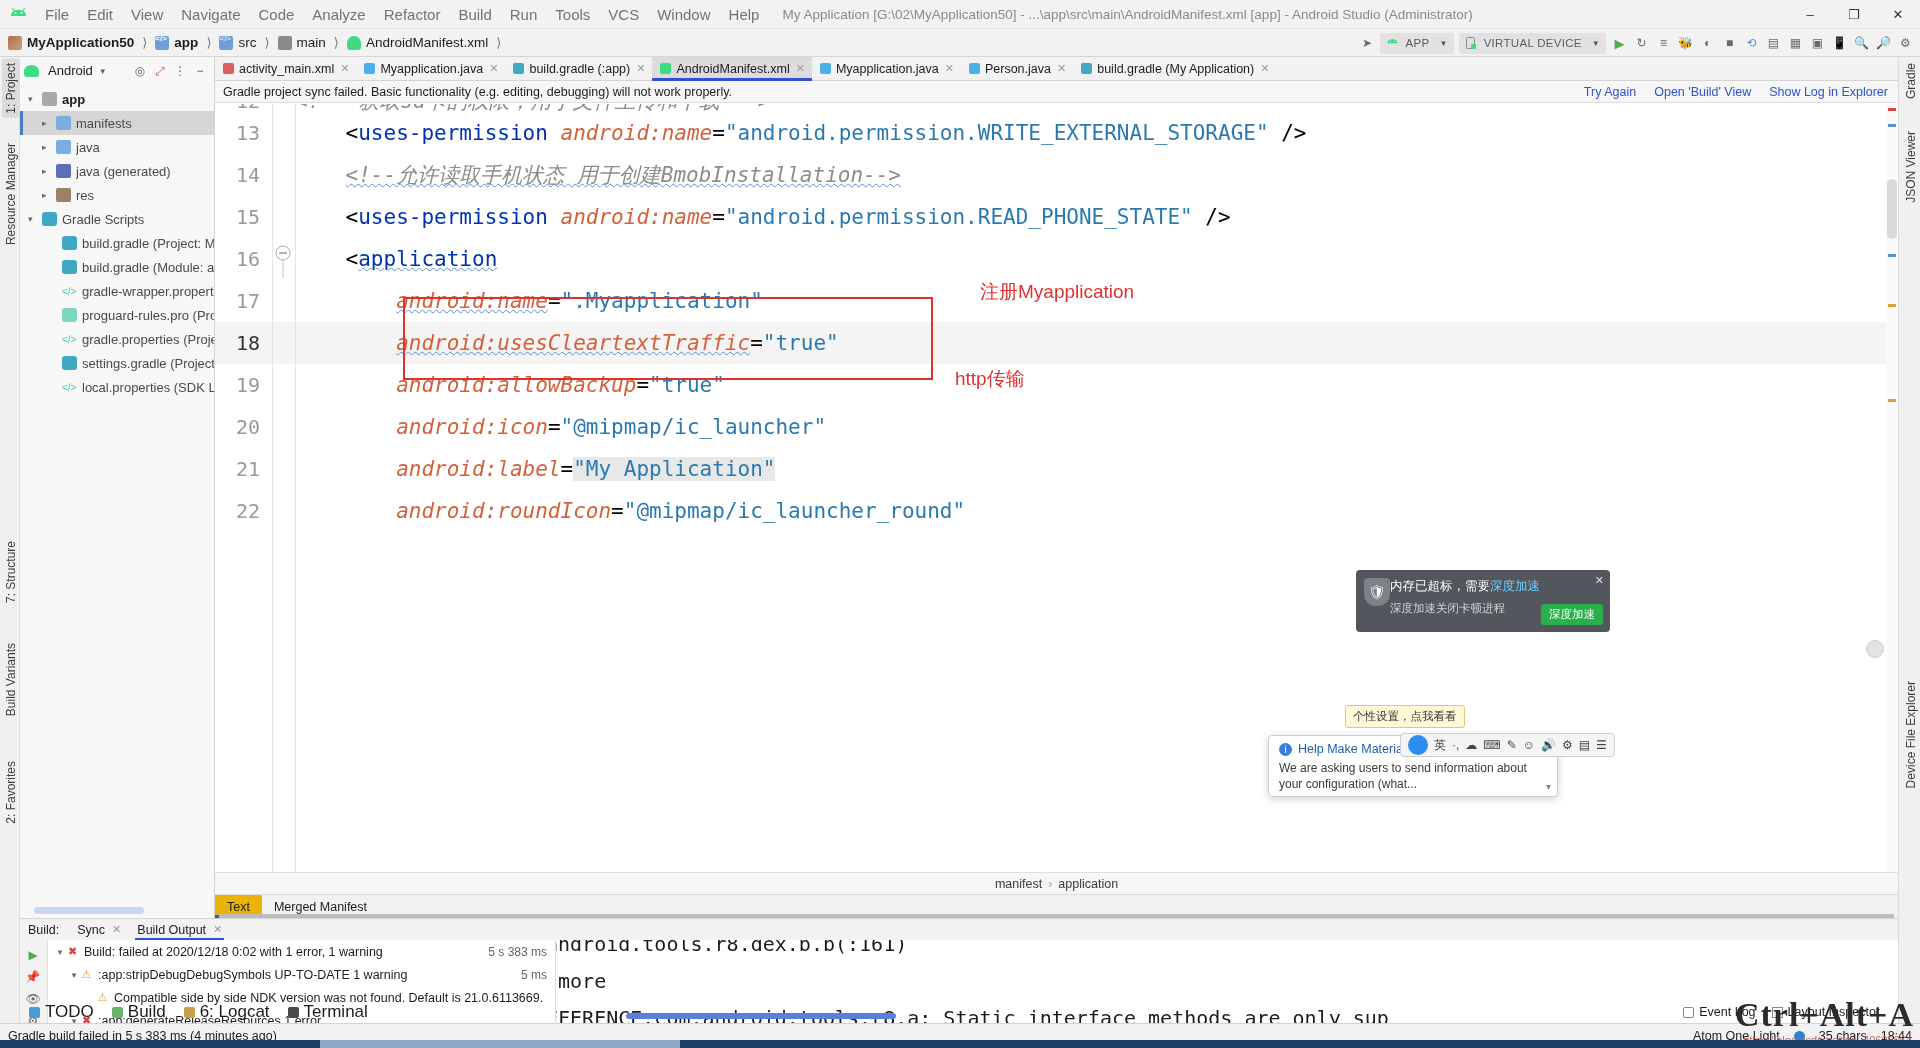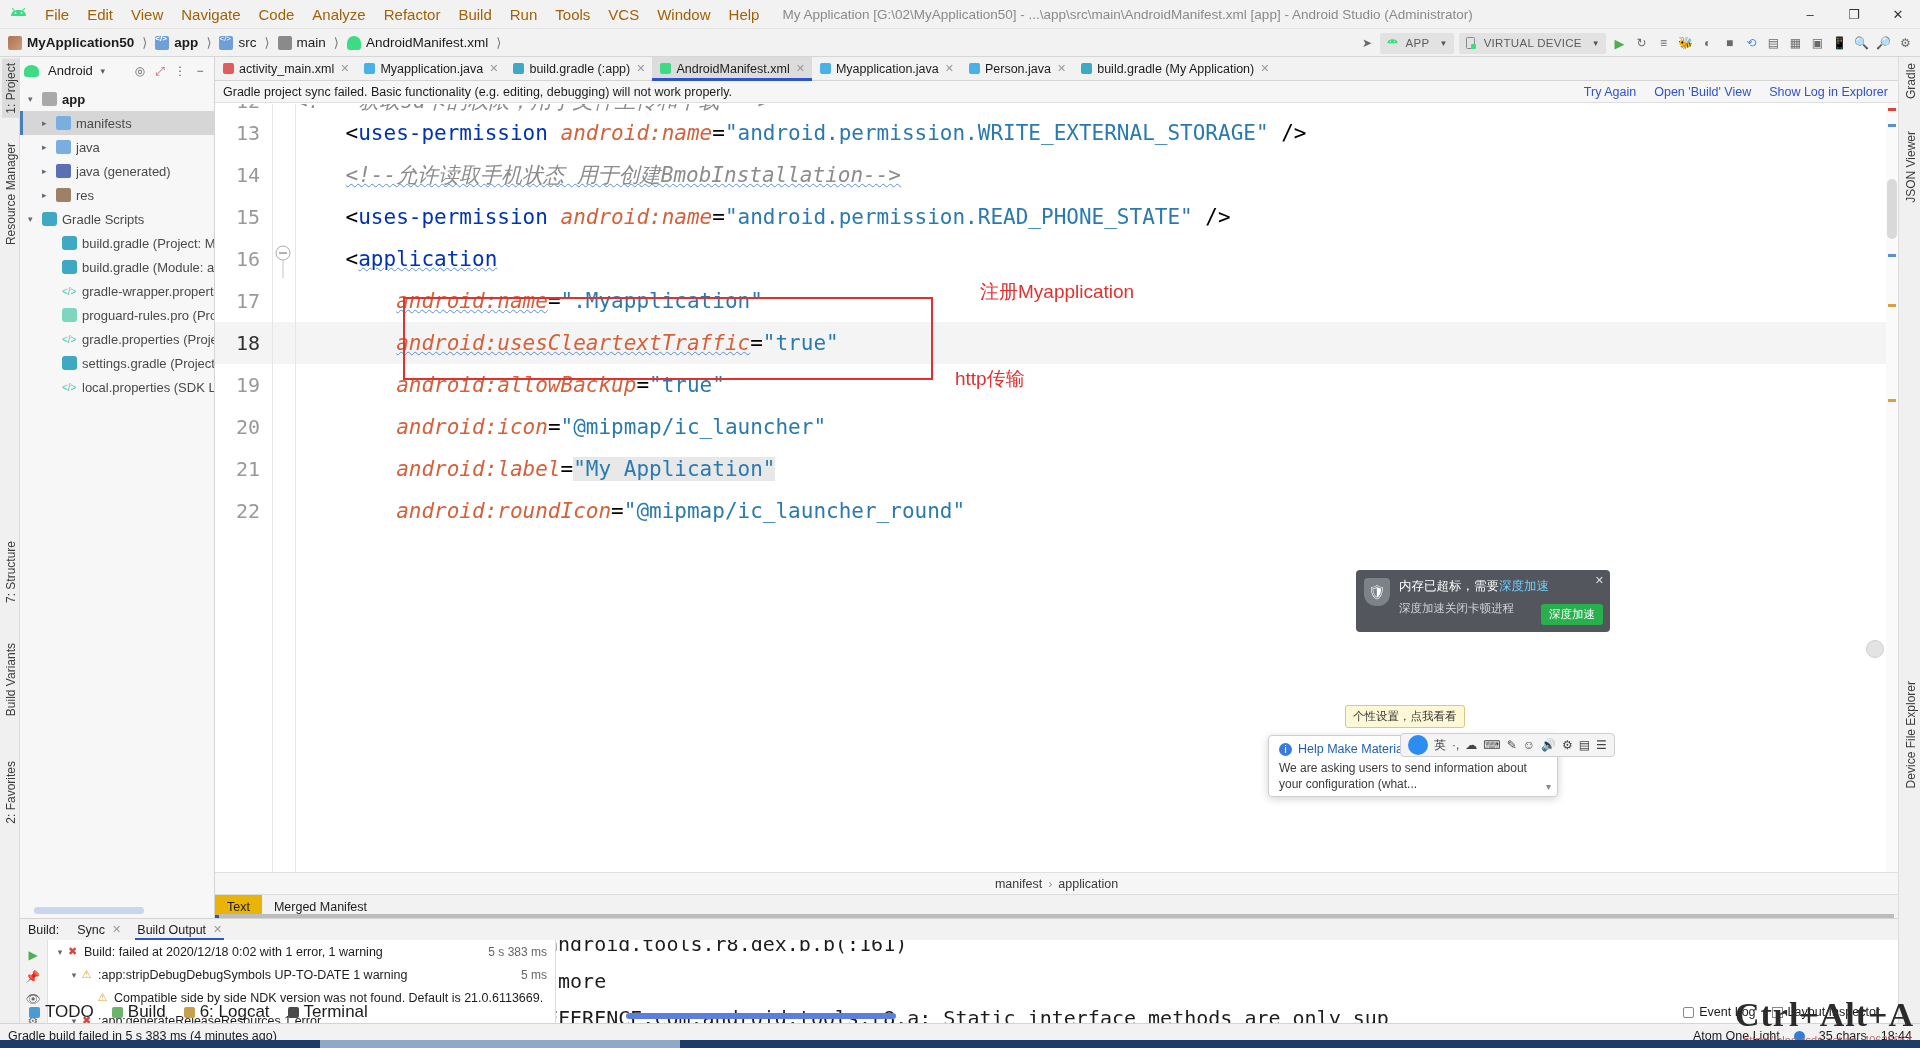--- a/index.html
+++ b/index.html
@@ -6,21 +6,21 @@
   html,body { width:1920px; height:1048px; overflow:hidden;
     font-family:"Liberation Sans", sans-serif; background:#f2f2f2; color:#1c1c1c; }
 
   .app { position:relative; width:1920px; height:1048px; background:#f2f2f2; }
 
   
   .titlebar { height:29px; background:#f2f2f2; display:flex; align-items:center;
     padding-left:8px; border-bottom:1px solid #e3e3e3; position:relative; }
   .andy-logo { width:20px; height:16px; margin-right:8px; display:flex; align-items:center; justify-content:center; }
   .menu { display:flex; align-items:center; gap:0px; }
-  .menu-item { font-size:15px; padding:2px 9px; color:#a16207; white-space:nowrap; }
+  .menu-item { font-size:15px; padding:2px 9px; color:#737373; white-space:nowrap; }
   .win-title { font-size:13.5px; color:#8a8a8a; margin-left:14px; white-space:nowrap; }
   .win-ctrls { position:absolute; right:0; top:0; height:29px; display:flex; align-items:center; }
   .win-btn { width:44px; height:29px; display:flex; align-items:center; justify-content:center;
     font-size:13px; color:#333; }
 
   
   .navbar { height:28px; background:#f2f2f2; display:flex; align-items:center;
     padding-left:4px; position:relative; border-bottom:1px solid #d6d6d6; }
   .crumbs { display:flex; align-items:center; gap:0; }
   .crumb { display:flex; align-items:center; font-size:13.5px; padding:1px 4px; white-space:nowrap; }
@@ -629,21 +629,21 @@
     </span>
     <span style="display:flex;align-items:center;gap:5px">
       <span style="width:11px;height:11px;border:1px solid #888;display:inline-block"></span>
       <span>Layout Inspector</span>
     </span>
   </div>
 
   <div class="popup" style="left:1356px;top:570px;width:254px;height:62px">
     <div style="display:flex;padding:8px 8px 0 8px">
       <div class="shield">🛡</div>
-      <div style="margin-left:9px;flex:1">
+      <div style="flex:1">
         <div class="ptitle">
           <span>内存已超标，需要</span><span style="color:#6fd1ff">深度加速</span>
         </div>
         <div class="psub">深度加速关闭卡顿进程</div>
       </div>
     </div>
     <div class="green-btn" style="position:absolute;right:7px;bottom:7px">深度加速</div>
     <div style="position:absolute;right:6px;top:4px;color:#ddd;font-size:11px">✕</div>
   </div>
 

